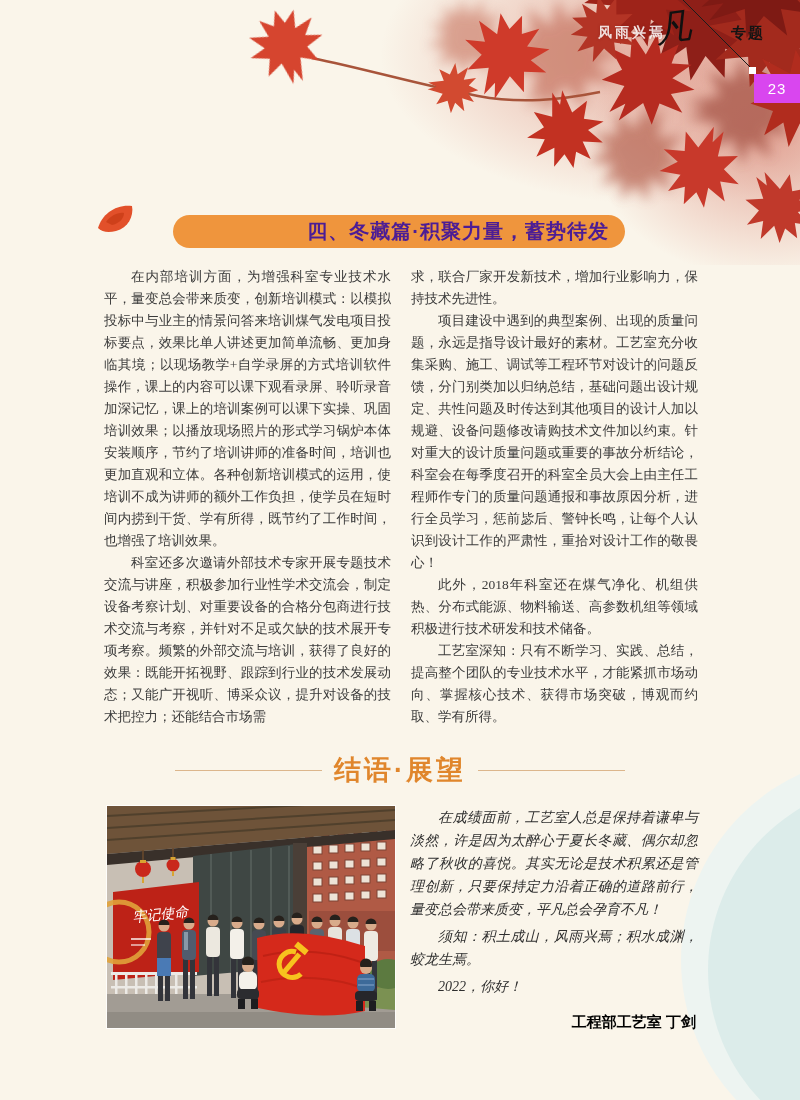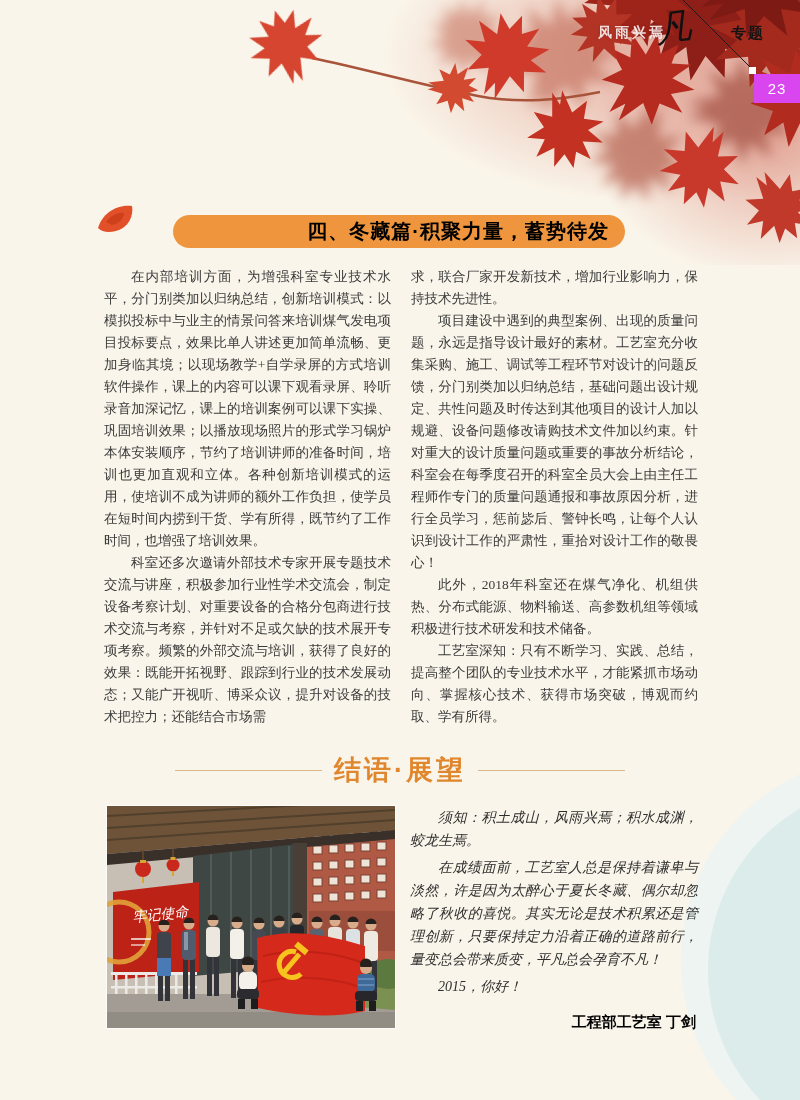--- a/index.html
+++ b/index.html
@@ -27,21 +27,21 @@
   .badge-notch{position:absolute;left:749px;top:67px;width:7px;height:7px;background:#ffffff;}
   .page-badge{
     position:absolute;left:754px;top:74px;width:46px;height:29px;background:#d946ef;
     color:#ffffff;font-size:15px;text-align:center;line-height:29px;letter-spacing:1px;
   }
   
   .small-leaf{position:absolute;left:92px;top:200px;width:48px;height:40px;}
   .title-banner{
     position:absolute;left:173px;top:215px;width:452px;height:33px;
     background:#ef953d;border-radius:17px;
-    color:#000000;font-size:20px;font-weight:bold;letter-spacing:1px;
+    color:#4c1d95;font-size:20px;font-weight:bold;letter-spacing:1px;
     line-height:33px;text-align:right;padding-right:16px;box-sizing:border-box;
   }
   
   .text-columns{
     position:absolute;left:104px;top:266px;width:594px;display:flex;gap:20px;
   }
   .col{
     width:287px;
     font-family:"Liberation Serif","DejaVu Serif",serif;
     font-size:13.5px;line-height:22px;color:#3b3b3b;
@@ -148,21 +148,21 @@
     <svg width="48" height="40" viewBox="0 0 48 40">
       <path d="M 6 28 C 10 14 24 4 40 6 C 42 16 36 28 24 31 C 16 33 10 32 6 28 Z" fill="#e2502a"></path>
       <path d="M 14 22 C 18 16 26 12 32 13 C 32 19 26 24 20 25 Z" fill="#c93c17" opacity="0.8"></path>
     </svg>
   </div>
 
   <div class="title-banner">四、冬藏篇·积聚力量，蓄势待发</div>
 
   <div class="text-columns">
     <div class="col">
-      <p>在内部培训方面，为增强科室专业技术水平，分门别类加以归纳总结，创新培训模式：以模拟投标中与业主的情景问答来培训煤气发电项目投标要点，效果比单人讲述更加简单流畅、更加身临其境；以现场教学+自学录屏的方式培训软件操作，课上的内容可以课下观看录屏、聆听录音加深记忆，课上的培训案例可以课下实操、巩固培训效果；以播放现场照片的形式学习锅炉本体安装顺序，节约了培训讲师的准备时间，培训也更加直观和立体。各种创新培训模式的运用，使培训不成为讲师的额外工作负担，使学员在短时间内捞到干货、学有所得，既节约了工作时间，也增强了培训效果。</p>
+      <p>在内部培训方面，为增强科室专业技术水平，量变总会带来质变，创新培训模式：以模拟投标中与业主的情景问答来培训煤气发电项目投标要点，效果比单人讲述更加简单流畅、更加身临其境；以现场教学+自学录屏的方式培训软件操作，课上的内容可以课下观看录屏、聆听录音加深记忆，课上的培训案例可以课下实操、巩固培训效果；以播放现场照片的形式学习锅炉本体安装顺序，节约了培训讲师的准备时间，培训也更加直观和立体。各种创新培训模式的运用，使培训不成为讲师的额外工作负担，使学员在短时间内捞到干货、学有所得，既节约了工作时间，也增强了培训效果。</p>
       <p>科室还多次邀请外部技术专家开展专题技术交流与讲座，积极参加行业性学术交流会，制定设备考察计划、对重要设备的合格分包商进行技术交流与考察，并针对不足或欠缺的技术展开专项考察。频繁的外部交流与培训，获得了良好的效果：既能开拓视野、跟踪到行业的技术发展动态；又能广开视听、博采众议，提升对设备的技术把控力；还能结合市场需</p>
     </div>
     <div class="col">
       <p class="no-indent">求，联合厂家开发新技术，增加行业影响力，保持技术先进性。</p>
       <p>项目建设中遇到的典型案例、出现的质量问题，永远是指导设计最好的素材。工艺室充分收集采购、施工、调试等工程环节对设计的问题反馈，分门别类加以归纳总结，基础问题出设计规定、共性问题及时传达到其他项目的设计人加以规避、设备问题修改请购技术文件加以约束。针对重大的设计质量问题或重要的事故分析结论，科室会在每季度召开的科室全员大会上由主任工程师作专门的质量问题通报和事故原因分析，进行全员学习，惩前毖后、警钟长鸣，让每个人认识到设计工作的严肃性，重拾对设计工作的敬畏心！</p>
       <p>此外，2018年科室还在煤气净化、机组供热、分布式能源、物料输送、高参数机组等领域积极进行技术研发和技术储备。</p>
       <p>工艺室深知：只有不断学习、实践、总结，提高整个团队的专业技术水平，才能紧抓市场动向、掌握核心技术、获得市场突破，博观而约取、学有所得。</p>
     </div>
   </div>
 
@@ -328,19 +328,19 @@
         <line x1="251" y1="173" x2="267" y2="173" stroke="#6f93bb" stroke-width="1.5"></line>
         <line x1="251" y1="179" x2="267" y2="179" stroke="#6f93bb" stroke-width="1.5"></line>
         <rect x="248" y="185" width="22" height="10" rx="4" fill="#26262b"></rect>
         <rect x="249" y="195" width="7" height="10" fill="#1d1d20"></rect>
           <rect x="262" y="195" width="7" height="10" fill="#1d1d20"></rect>
       </g>
     </svg>
   </div>
 
   <div class="concl-text">
+    <p>在成绩面前，工艺室人总是保持着谦卑与淡然，许是因为太醉心于夏长冬藏、偶尔却忽略了秋收的喜悦。其实无论是技术积累还是管理创新，只要保持定力沿着正确的道路前行，量变总会带来质变，平凡总会孕育不凡！</p>
     <p>须知：积土成山，风雨兴焉；积水成渊，蛟龙生焉。</p>
-    <p>在成绩面前，工艺室人总是保持着谦卑与淡然，许是因为太醉心于夏长冬藏、偶尔却忽略了秋收的喜悦。其实无论是技术积累还是管理创新，只要保持定力沿着正确的道路前行，量变总会带来质变，平凡总会孕育不凡！</p>
-    <p>2015，你好！</p>
+    <p>2022，你好！</p>
     <div class="signature">工程部工艺室 丁剑</div>
   </div>
 
 </div>
 
 </body></html>

